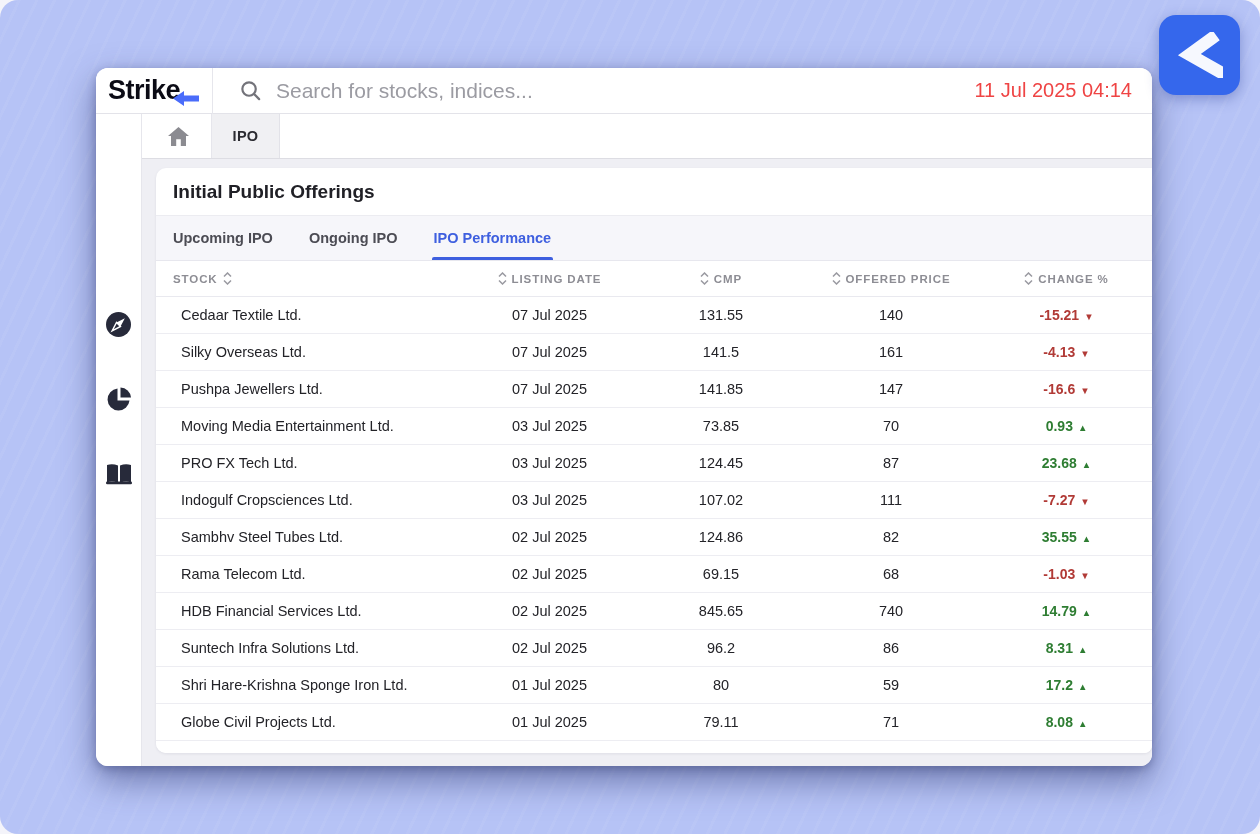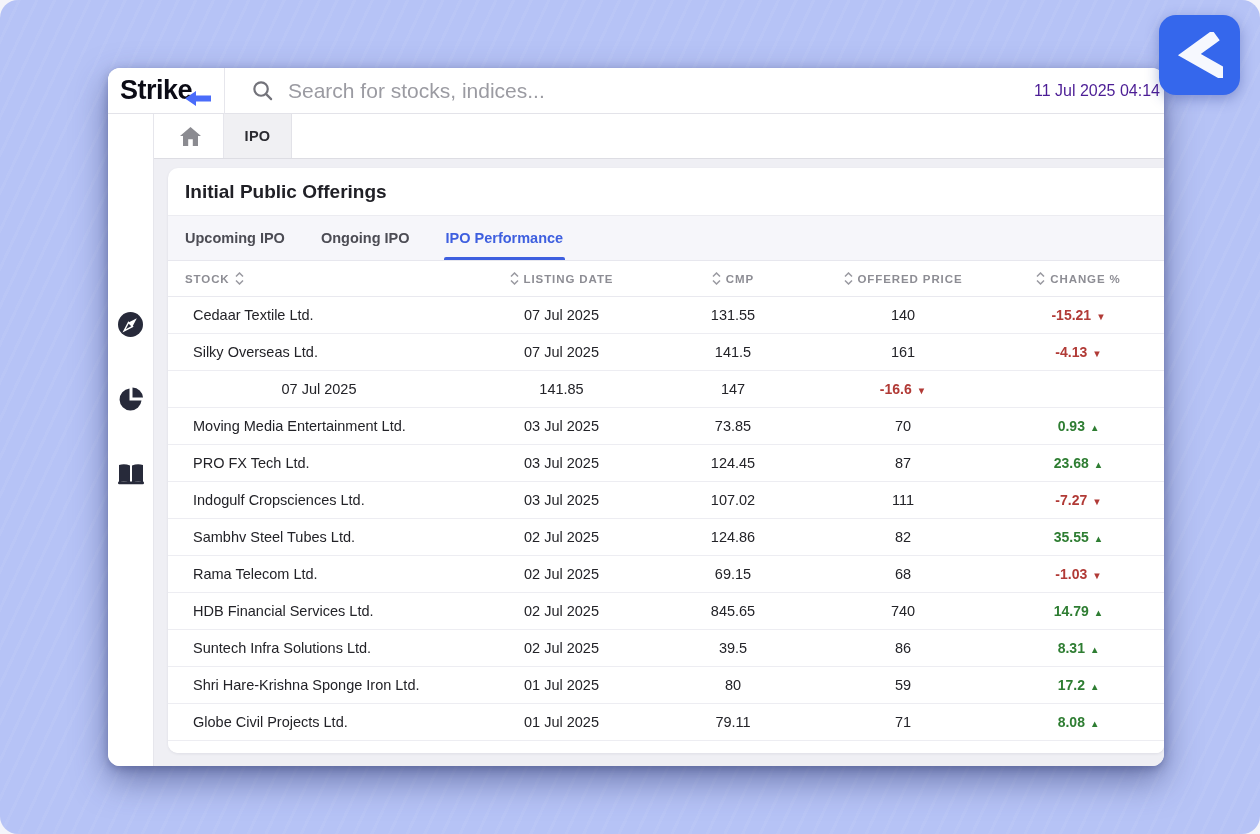--- a/index.html
+++ b/index.html
@@ -13,21 +13,21 @@
     background: #b6c3f6;
     background-image: repeating-linear-gradient(115deg,
       rgba(255,255,255,0.05) 0px, rgba(255,255,255,0.05) 3px,
       rgba(0,0,0,0.0) 3px, rgba(0,0,0,0.0) 16px);
     border-radius: 18px;
     overflow: hidden;
   }
 
   
   .app-window {
-    position: absolute; left: 108px; top: 68px;
+    position: absolute; left: 96px; top: 68px;
     width: 1056px; height: 698px;
     background: #ffffff;
     border-radius: 12px;
     box-shadow: 0 14px 34px rgba(46,55,110,0.55), 0 3px 10px rgba(46,55,110,0.35);
     display: flex; flex-direction: column;
     overflow: hidden;
   }
 
   
   .topbar {
@@ -53,22 +53,22 @@
   }
   .search-icon { flex: 0 0 auto; display: flex; }
   .search-input {
     flex: 1; border: none; outline: none;
     font-family: "Liberation Sans", "DejaVu Sans", sans-serif;
     font-size: 21px; color: #3a3a40; padding-left: 14px;
     background: transparent;
   }
   .search-input::placeholder { color: #9b9ba2; }
   .datetime {
-    flex: 0 0 auto; padding-right: 4px;
-    font-size: 16px; color: #4c1d95;
+    flex: 0 0 auto; padding-right: 20px;
+    font-size: 20px; color: #ef4444;
   }
 
   
   .tabstrip-row { display: flex; flex: 1 1 auto; min-height: 0; }
   .sidebar {
     flex: 0 0 46px; background: #ffffff;
     border-right: 1px solid #e6e6ec;
     display: flex; flex-direction: column; align-items: center;
   }
   .sidebar-spacer { height: 195px; }
@@ -337,20 +337,21 @@
     <div class="td stock">Silky Overseas Ltd.</div>
     <div class="td">07 Jul 2025</div>
     <div class="td">141.5</div>
     <div class="td">161</div>
     <div class="td change down">
       <span>-4.13</span>
       <span class="tri">▼</span>
     </div>
   </div>
                   <div class="trow">
+    <div class="td stock">Pushpa Jewellers Ltd.</div>
     <div class="td">07 Jul 2025</div>
     <div class="td">141.85</div>
     <div class="td">147</div>
     <div class="td change down">
       <span>-16.6</span>
       <span class="tri">▼</span>
     </div>
   </div>
                   <div class="trow">
     <div class="td stock">Moving Media Entertainment Ltd.</div>
@@ -408,21 +409,21 @@
     <div class="td">845.65</div>
     <div class="td">740</div>
     <div class="td change up">
       <span>14.79</span>
       <span class="tri">▲</span>
     </div>
   </div>
                   <div class="trow">
     <div class="td stock">Suntech Infra Solutions Ltd.</div>
     <div class="td">02 Jul 2025</div>
-    <div class="td">39.5</div>
+    <div class="td">96.2</div>
     <div class="td">86</div>
     <div class="td change up">
       <span>8.31</span>
       <span class="tri">▲</span>
     </div>
   </div>
                   <div class="trow">
     <div class="td stock">Shri Hare-Krishna Sponge Iron Ltd.</div>
     <div class="td">01 Jul 2025</div>
     <div class="td">80</div>

